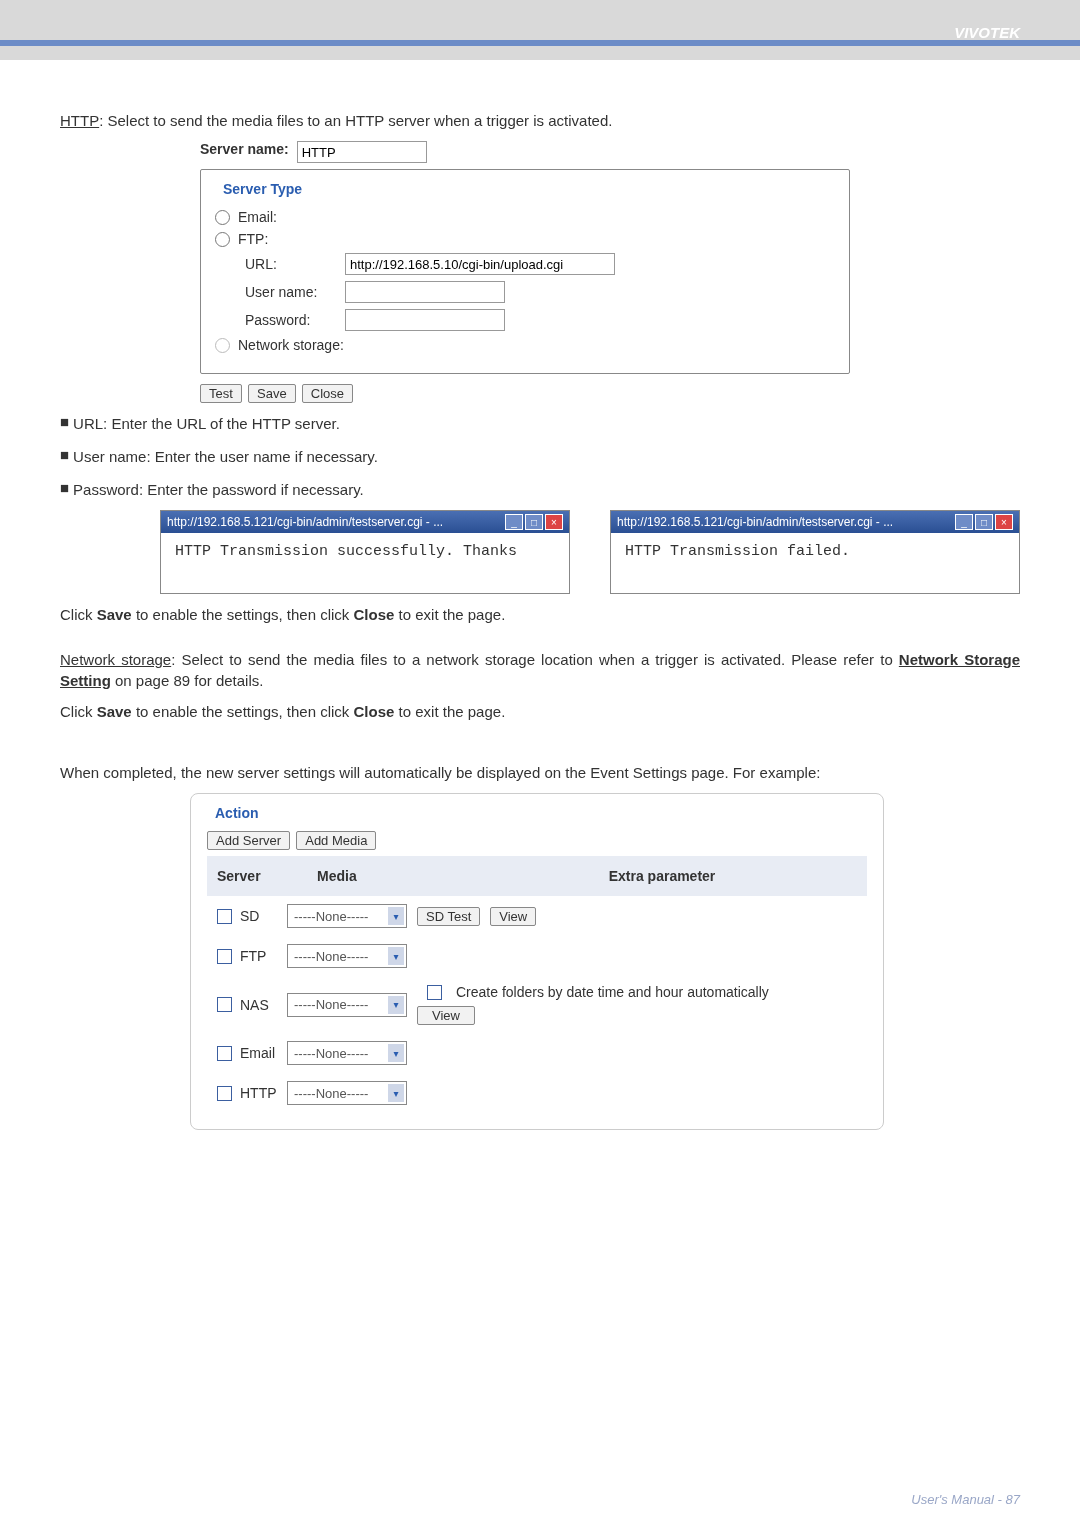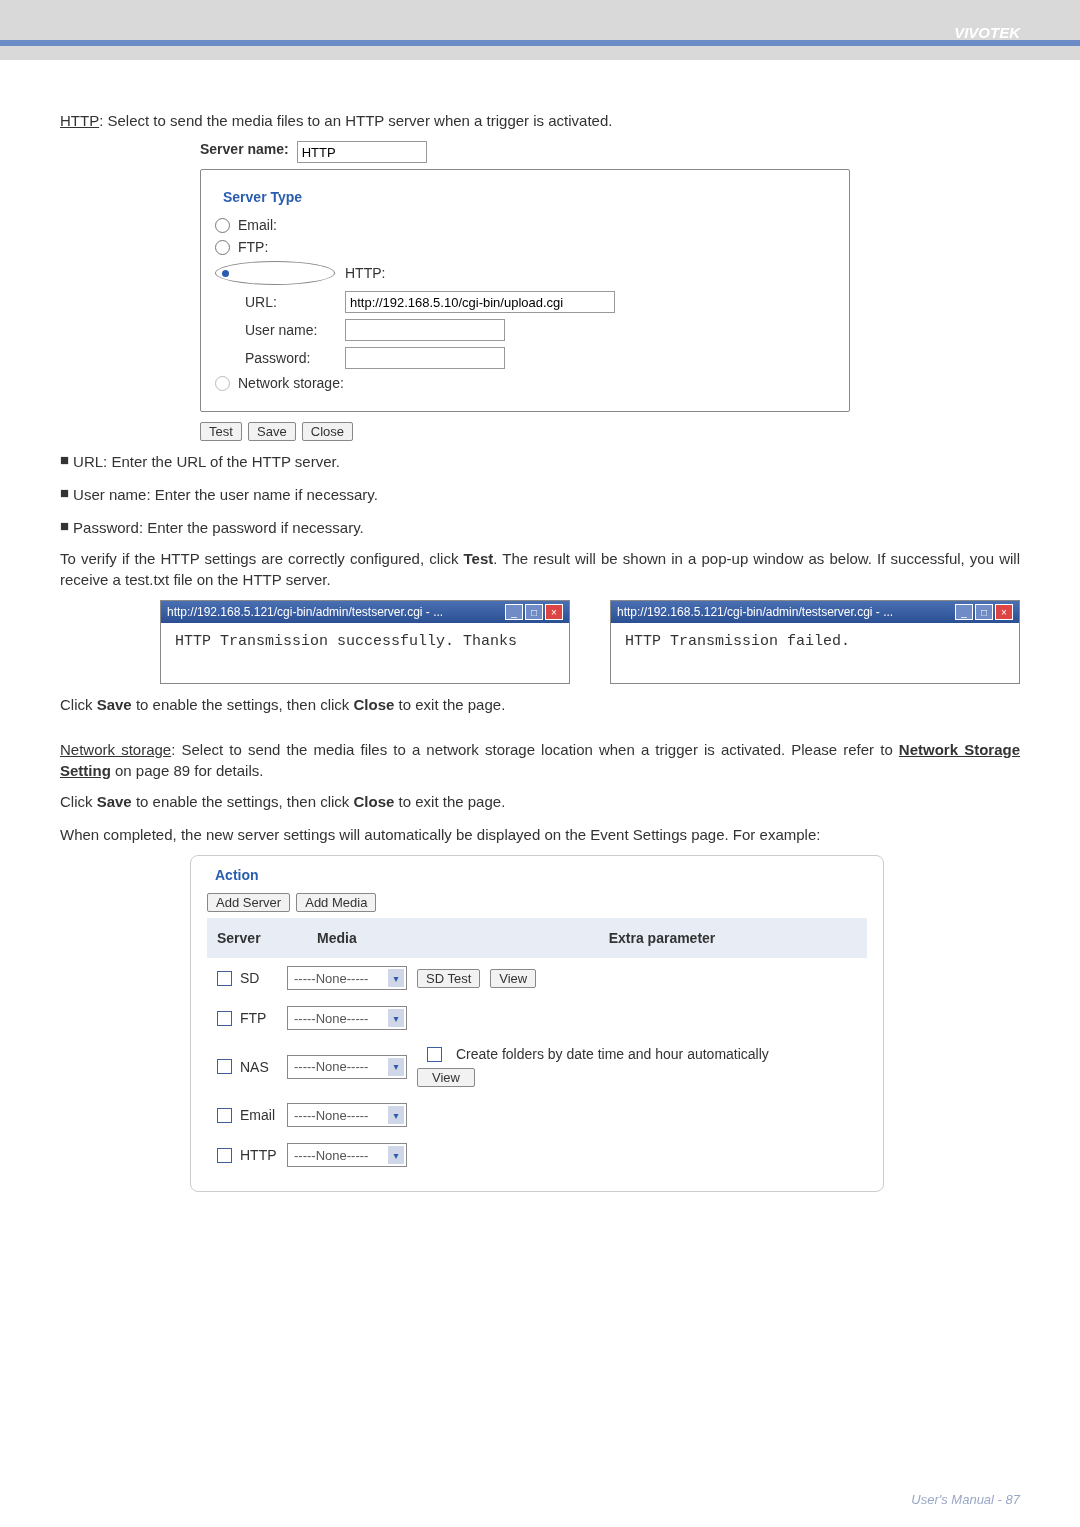--- a/index.html
+++ b/index.html
@@ -5,21 +5,21 @@
 body{margin:0;font-family:Arial,Helvetica,sans-serif;font-size:15px;color:#333;background:#fff}
 .page{width:1080px;min-height:1527px;background:#fff;position:relative}
 .header-band{height:60px;background:#d9d9d9;position:relative}
 .header-band::after{content:"";position:absolute;left:0;right:0;top:40px;height:6px;background:#6c8cc7}
 .brand{position:absolute;top:24px;right:60px;font-style:italic;font-weight:bold;color:#fff;font-size:15px}
 .content{padding:40px 60px 20px 60px}
 .under{text-decoration:underline}
 .para{margin:10px 0;line-height:1.4}
 .just{text-align:justify}
 .img-block{margin:4px 0 4px 140px}
-.fieldset{border:1px solid #888;border-radius:2px;padding:18px 14px 14px 14px;width:620px;background:#fff}
+.fieldset{border:1px solid #888;border-radius:2px;padding:10px 14px 14px 14px;width:620px;background:#fff}
 .legend{color:#2a5db0;font-weight:bold;font-size:14px;margin:-18px 0 6px 4px;background:#fff;display:inline-block;padding:0 4px}
 .form-row{display:flex;align-items:center;margin:6px 0;font-size:14px}
 .radio{width:13px;height:13px;border:1px solid #777;border-radius:50%;margin-right:8px;display:inline-flex;align-items:center;justify-content:center}
 .radio.sel::after{content:"";width:7px;height:7px;border-radius:50%;background:#2a5db0;display:block}
 .radio.dis{border-color:#bbb}
 .indent{margin-left:30px}
 .txt-input{border:1px solid #999;height:20px;width:230px;font-size:13px;padding:0 4px;background:#fff}
 .btn{border:1px solid #888;background:#f2f2f2;font-size:13px;padding:1px 8px;border-radius:2px;margin-right:2px}
 .srv-name-row{display:flex;margin-bottom:6px}
 .srv-name-row .lbl{font-size:14px;font-weight:bold;margin-right:8px}
@@ -67,24 +67,20 @@
       <div class="fieldset">
         <div class="legend">Server Type</div>
         <div class="form-row">
             <span class="radio"></span>
             <span>Email:</span>
           </div>
         <div class="form-row">
             <span class="radio"></span>
             <span>FTP:</span>
           </div>
-        <div class="form-row">
-            <span class="radio sel"></span>
-            <span>HTTP:</span>
-          </div>
         <div class="form-row indent">
             <span style="width:100px">URL:</span>
             <input class="txt-input" style="width: 260px;" value="http://192.168.5.10/cgi-bin/upload.cgi">
           </div>
         <div class="form-row indent">
             <span style="width:100px">User name:</span>
             <input class="txt-input" style="width: 150px;">
           </div>
         <div class="form-row indent">
             <span style="width:100px">Password:</span>
@@ -99,23 +95,20 @@
         <span class="btn">Test</span>
         <span class="btn">Save</span>
         <span class="btn">Close</span>
       </div>
     </div>
 
     <p class="para"><span class="blksq">■</span><span>URL: Enter the URL of the HTTP server.</span></p>
     <p class="para"><span class="blksq">■</span><span>User name: Enter the user name if necessary.</span></p>
     <p class="para"><span class="blksq">■</span><span>Password: Enter the password if necessary.</span></p>
 
-    <p class="para just">
-      <span>To verify if the HTTP settings are correctly configured, click </span><span class="b">Test</span><span>. The result will be shown in a pop-up window as below. If successful, you will receive a test.txt file on the HTTP server.</span>
-    </p>
 
     <div class="popup-row">
       <div class="popup">
         <div class="popup-title">
             <span>http://192.168.5.121/cgi-bin/admin/testserver.cgi - ...</span>
           <span class="wbtns">
               <span class="wbtn">_</span>
               <span class="wbtn">□</span>
               <span class="wbtn close">×</span>
             </span>
@@ -140,21 +133,21 @@
     </p>
 
     <p class="para just" style="margin-top:24px">
       <span class="under">Network storage</span><span>: Select to send the media files to a network storage location when a trigger is activated. Please refer to </span><span class="under b">Network Storage Setting</span><span> on page 89 for details.</span>
     </p>
 
     <p class="para">
       <span>Click </span><span class="b">Save</span><span> to enable the settings, then click </span><span class="b">Close</span><span> to exit the page.</span>
     </p>
 
-    <p class="para" style="margin-top:12px">When completed, the new server settings will automatically be displayed on the Event Settings page. For example:</p>
+    <p class="para" style="margin-top:40px">When completed, the new server settings will automatically be displayed on the Event Settings page. For example:</p>
 
     <div class="action-block">
       <div class="action-legend">Action</div>
       <div style="margin-bottom:8px">
         <span class="btn">Add Server</span>
         <span class="btn">Add Media</span>
       </div>
       <div class="tbl-head">
         <div class="th s">Server</div>
         <div class="th m">Media</div>

